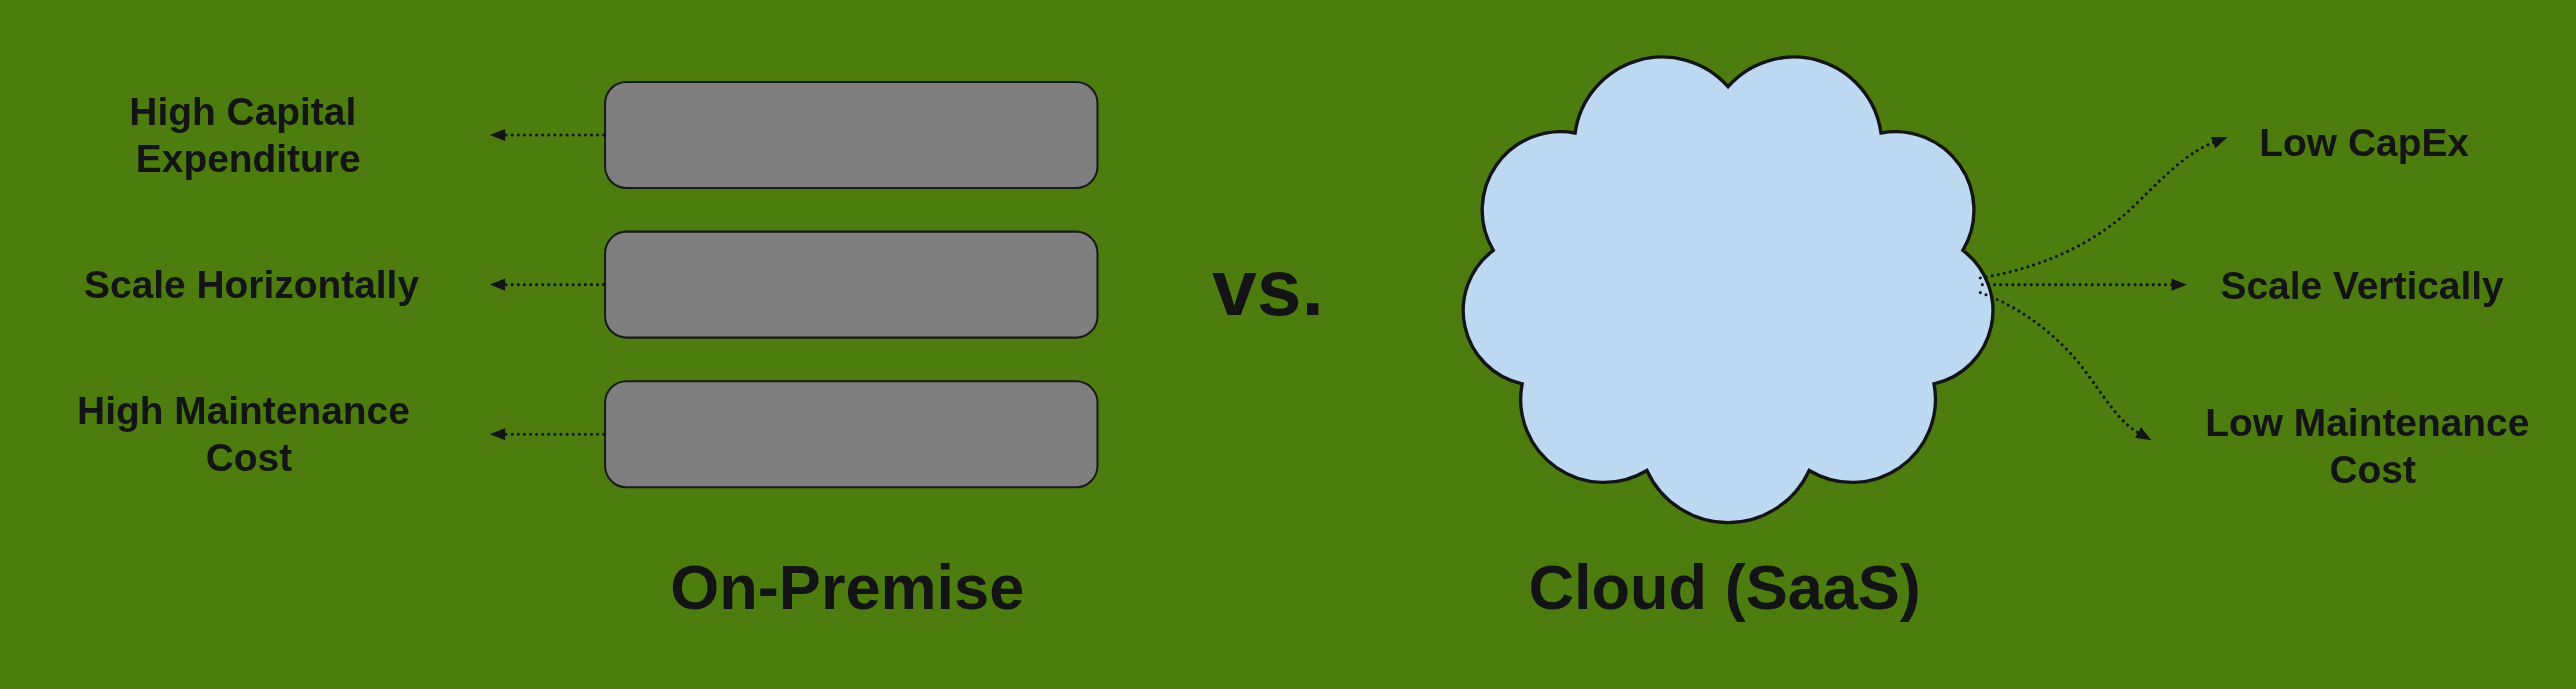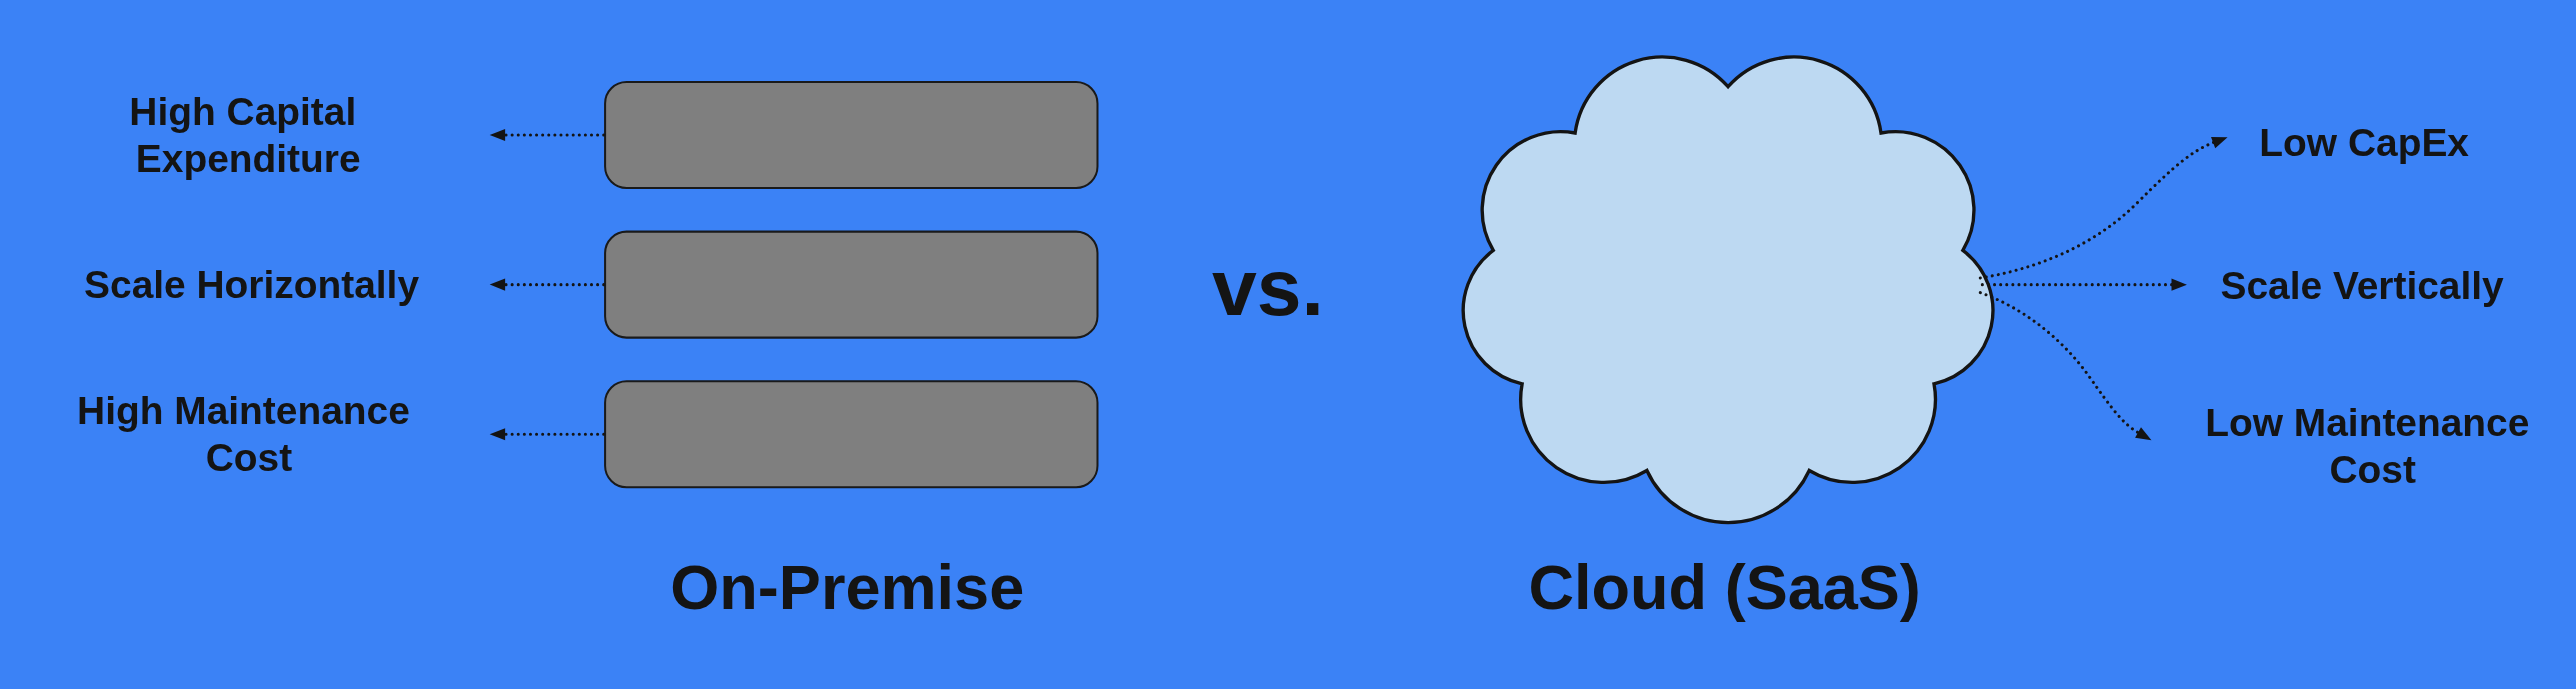--- a/index.html
+++ b/index.html
@@ -4,21 +4,21 @@
 <style>
   html, body {
     margin: 0;
     padding: 0;
     background: #ffffff;
   }
   .stage {
     position: relative;
     width: 2576px;
     height: 690px;
-    background: #3b82f6;
+    background: #4d7c0f;
     font-family: "Liberation Sans", "DejaVu Sans", sans-serif;
   }
   svg { display: block; }
   .box {
     stroke: #1a1a1a;
     stroke-width: 3;
   }
   .cloud {
     stroke: #141414;
     stroke-width: 5;

